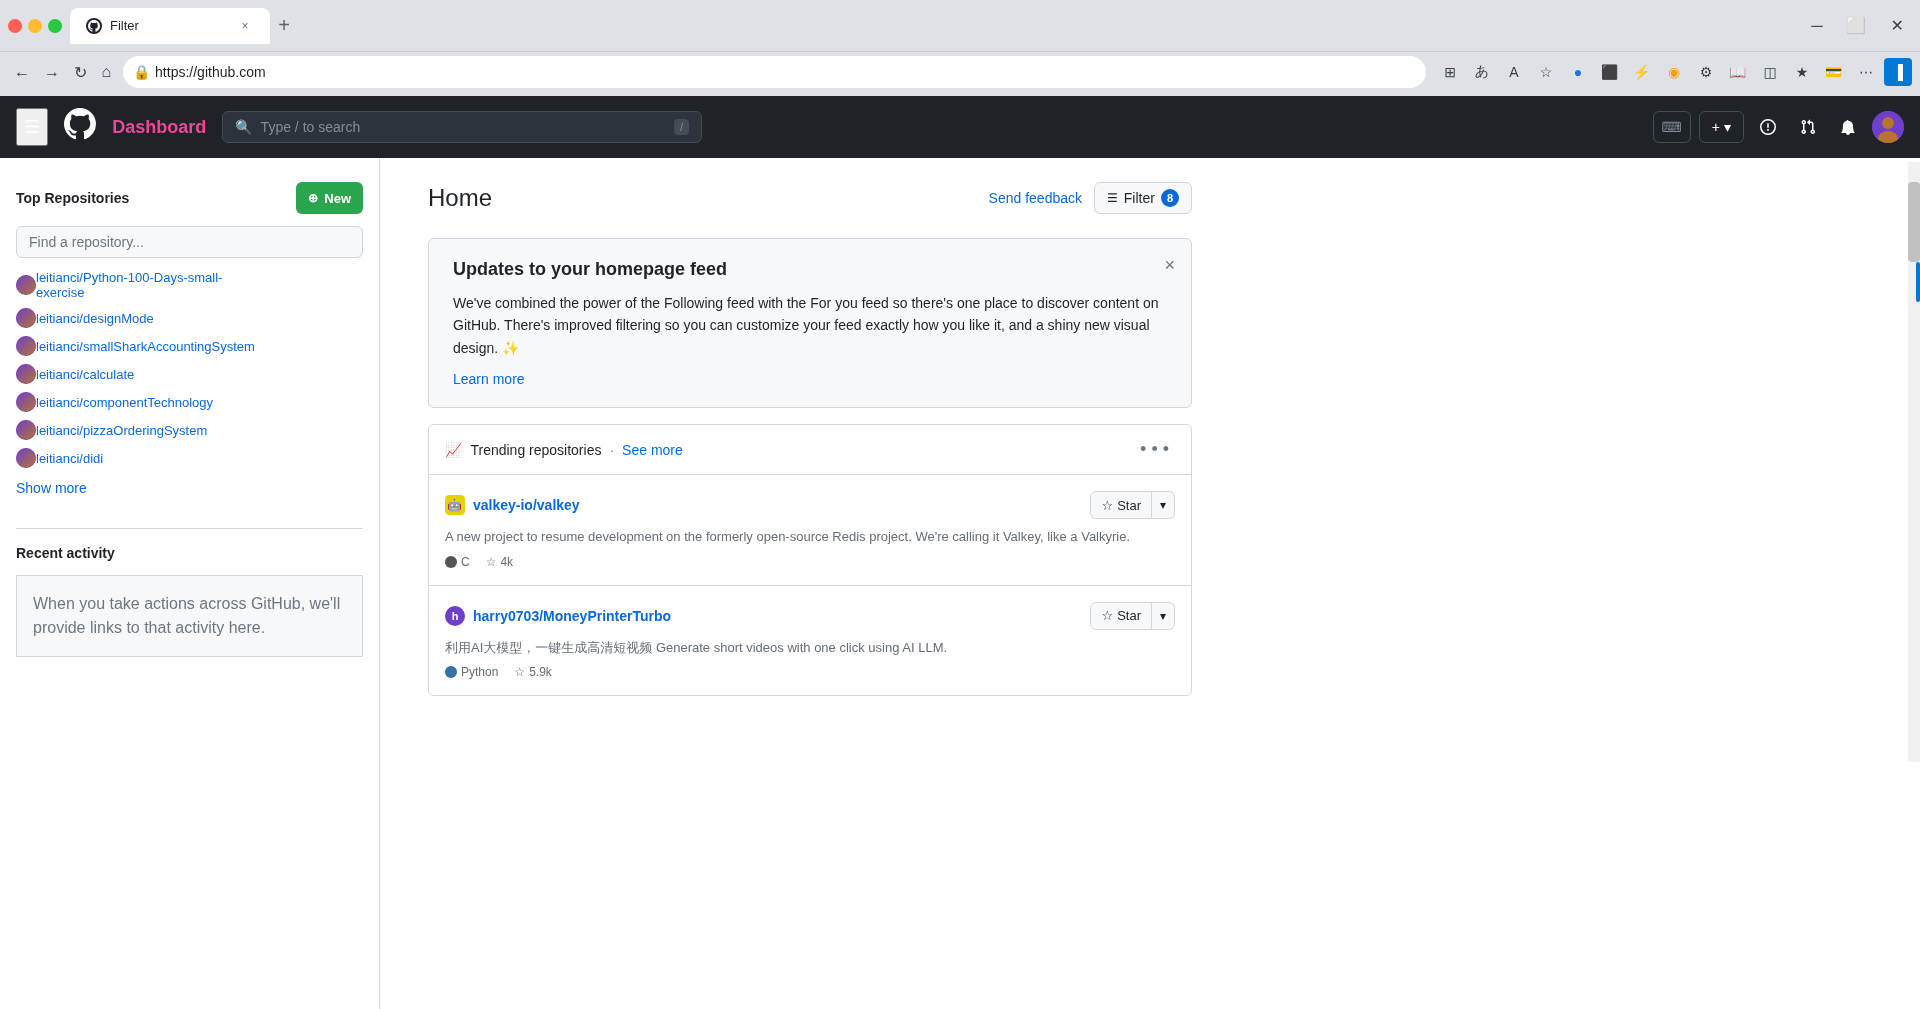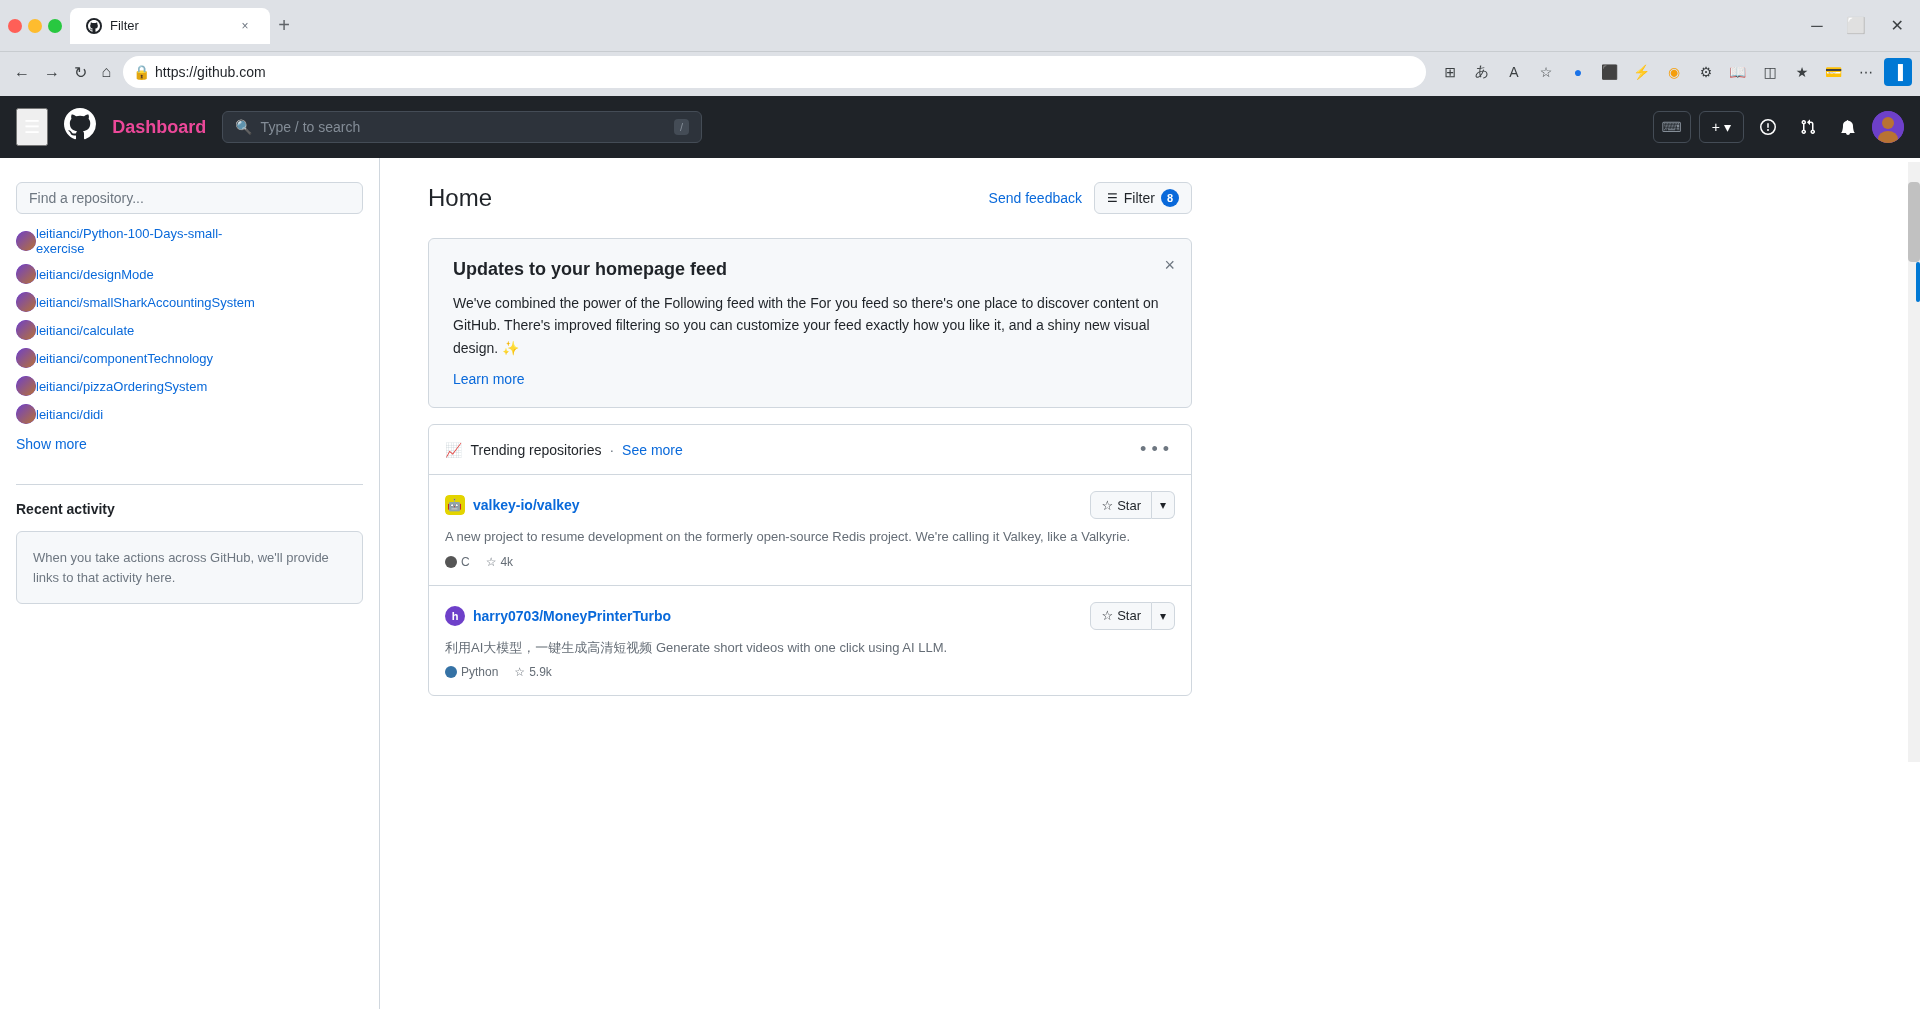--- a/index.html
+++ b/index.html
@@ -56,21 +56,21 @@
     .repo-search { width: 100%; height: 32px; border: 1px solid #d0d7de; border-radius: 6px; padding: 0 12px; font-size: 14px; color: #1f2328; outline: none; background: #f6f8fa; margin-bottom: 8px; }
     .repo-search::placeholder { color: #6e7781; }
     .repo-list { list-style: none; }
     .repo-item { display: flex; align-items: center; gap: 0; padding: 4px 0; cursor: pointer; }
     .repo-avatar { width: 20px; height: 20px; border-radius: 50%; background: #6e40c9; overflow: hidden; }
     .repo-avatar-img { width: 100%; height: 100%; background: linear-gradient(135deg, #6e40c9, #b87333); border-radius: 50%; }
     .repo-name { font-size: 13px; color: #0969da; }
     .show-more-btn { background: none; border: none; color: #0969da; font-size: 14px; cursor: pointer; padding: 8px 0; text-align: right; }
     .divider { height: 1px; background: #d0d7de; margin: 16px 0; }
     .recent-activity-title { font-size: 14px; font-weight: 600; color: #1f2328; margin-bottom: 12px; }
-    .activity-empty { background: #f6f8fa; border: 1px solid #d0d7de; border-radius: 6px; padding: 16px; color: #6e7781; font-size: 13px; line-height: 1.5; margin-top: 14px; }
+    .activity-empty { background: #f6f8fa; border: 1px solid #d0d7de; border-radius: 0; padding: 16px; color: #6e7781; font-size: 16px; line-height: 1.5; margin-top: 14px; }
 
     
     .feed { flex: 1; padding: 24px 48px; max-width: 860px; }
     .feed-header { display: flex; align-items: center; justify-content: space-between; margin-bottom: 24px; }
     .feed-title { font-size: 24px; font-weight: 400; color: #1f2328; }
     .feed-actions { display: flex; align-items: center; gap: 12px; }
     .send-feedback-btn { background: none; border: none; color: #0969da; font-size: 14px; cursor: pointer; }
     .filter-btn { background: #f6f8fa; border: 1px solid #d0d7de; border-radius: 6px; padding: 5px 12px; font-size: 14px; cursor: pointer; display: flex; align-items: center; gap: 6px; color: #1f2328; height: 32px; }
     .filter-badge { background: #0969da; color: #ffffff; border-radius: 10px; padding: 0 6px; font-size: 11px; font-weight: 600; min-width: 18px; text-align: center; display: inline-block; height: 18px; line-height: 18px; }
 
@@ -222,20 +222,27 @@
           <ellipse cx="16" cy="28" rx="10" ry="8" fill="#b87333"></ellipse>
         </svg>
     </div>
   </div>
 </div>
 
 <div class="main-layout">
 
   <div class="sidebar">
     <div class="sidebar-section">
+      <div class="sidebar-section-header">
+        <span class="sidebar-section-title">Top Repositories</span>
+        <button class="new-repo-btn">
+          <span style="font-size:12px;">⊕</span>
+          <span>New</span>
+        </button>
+      </div>
       <input class="repo-search" type="text" placeholder="Find a repository..." style="">
       <ul class="repo-list">
         <li class="repo-item">
           <div class="repo-avatar">
               <div class="repo-avatar-img"></div>
             </div>
           <span class="repo-name">leitianci/Python-100-Days-small-<br>exercise</span>
         </li>
         <li class="repo-item">
           <div class="repo-avatar">

